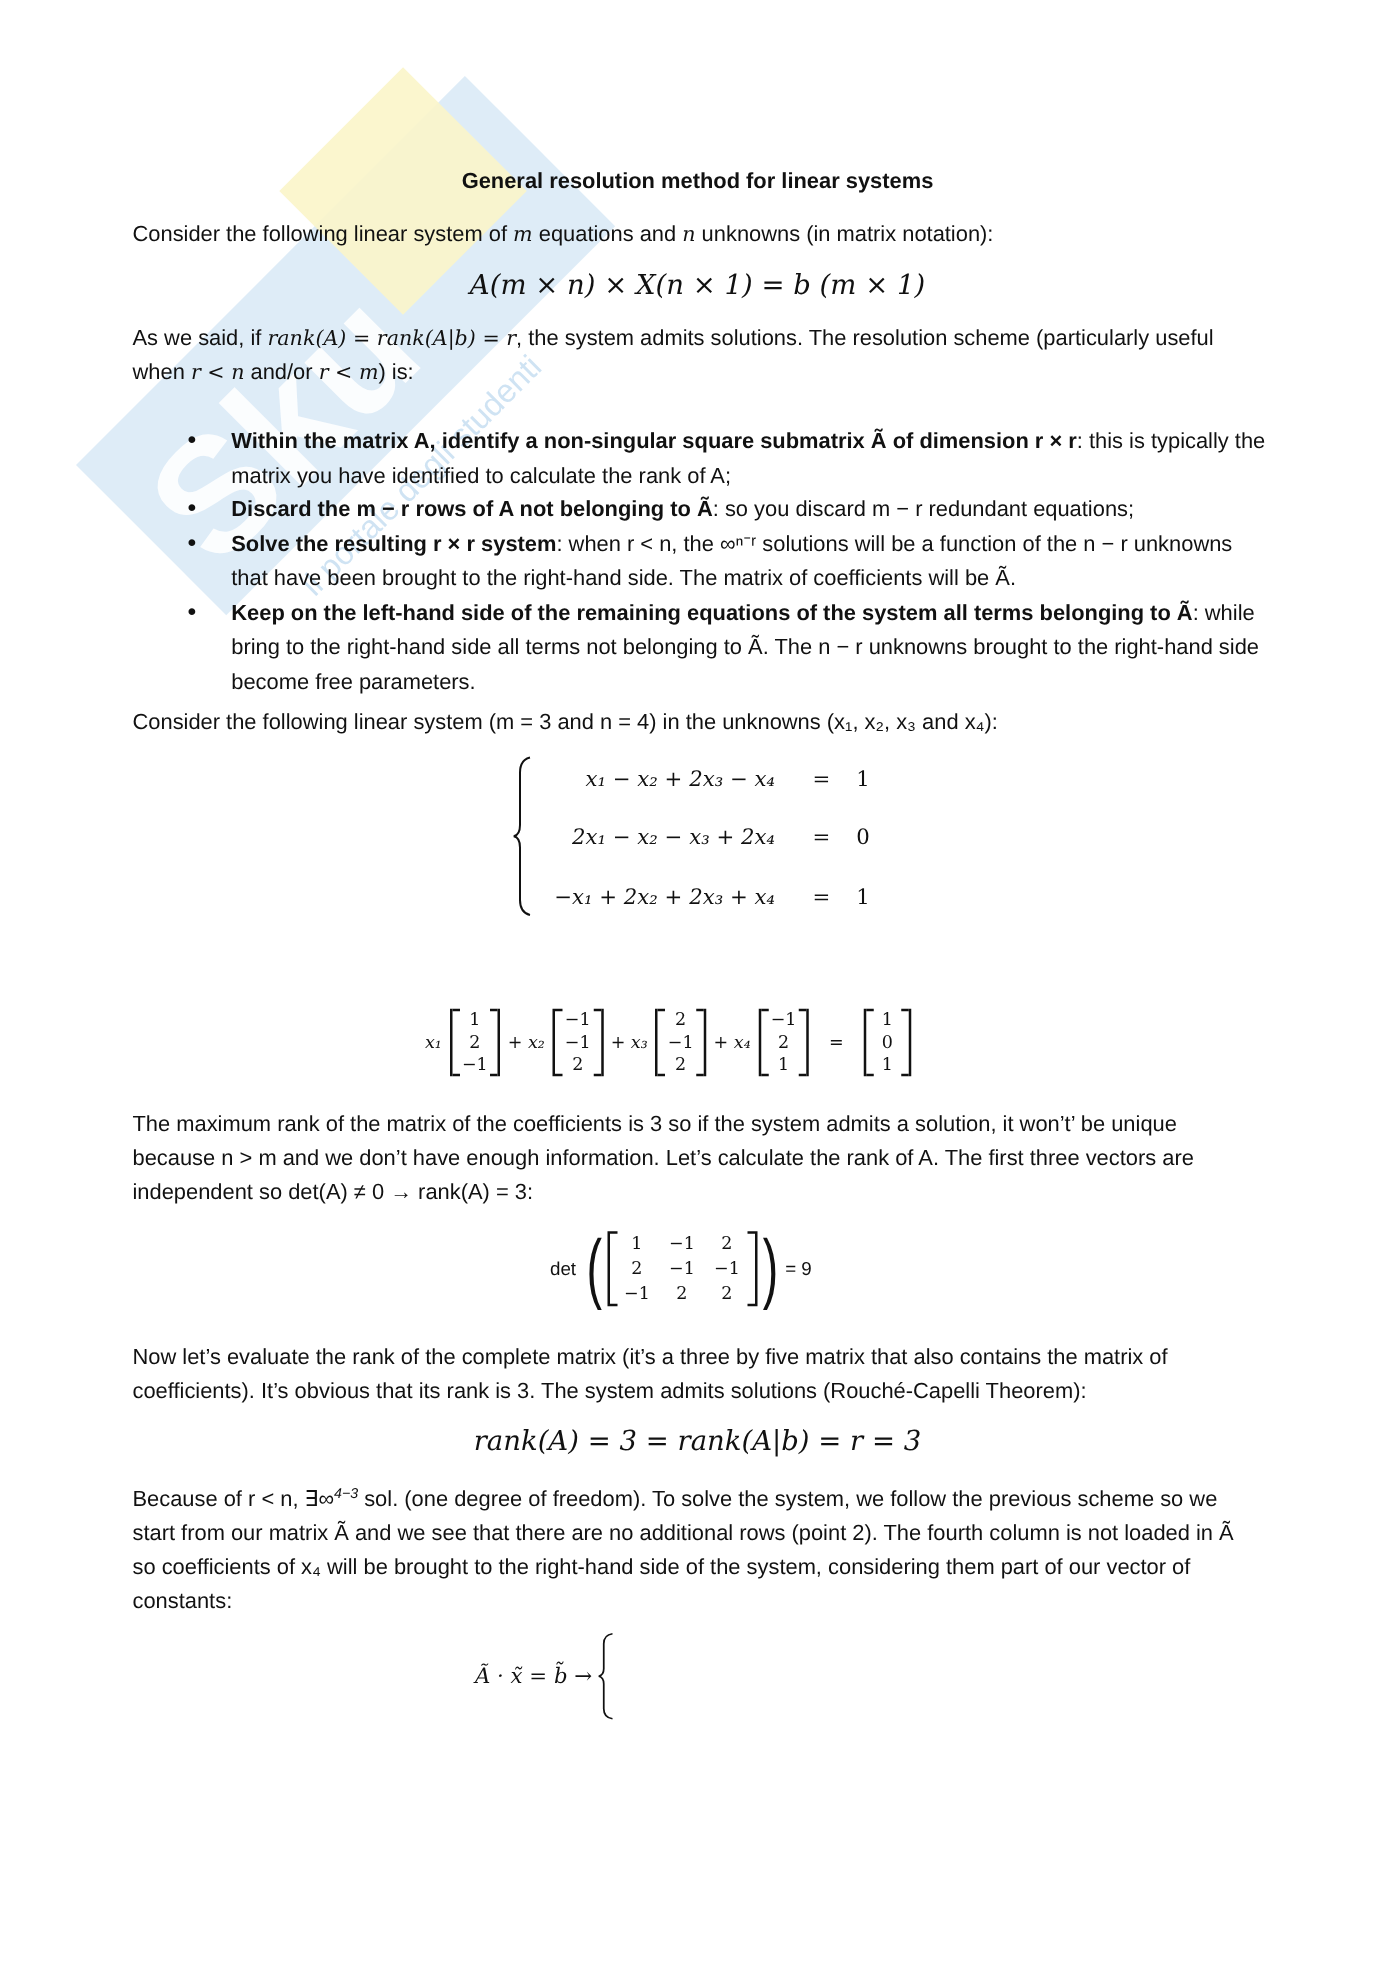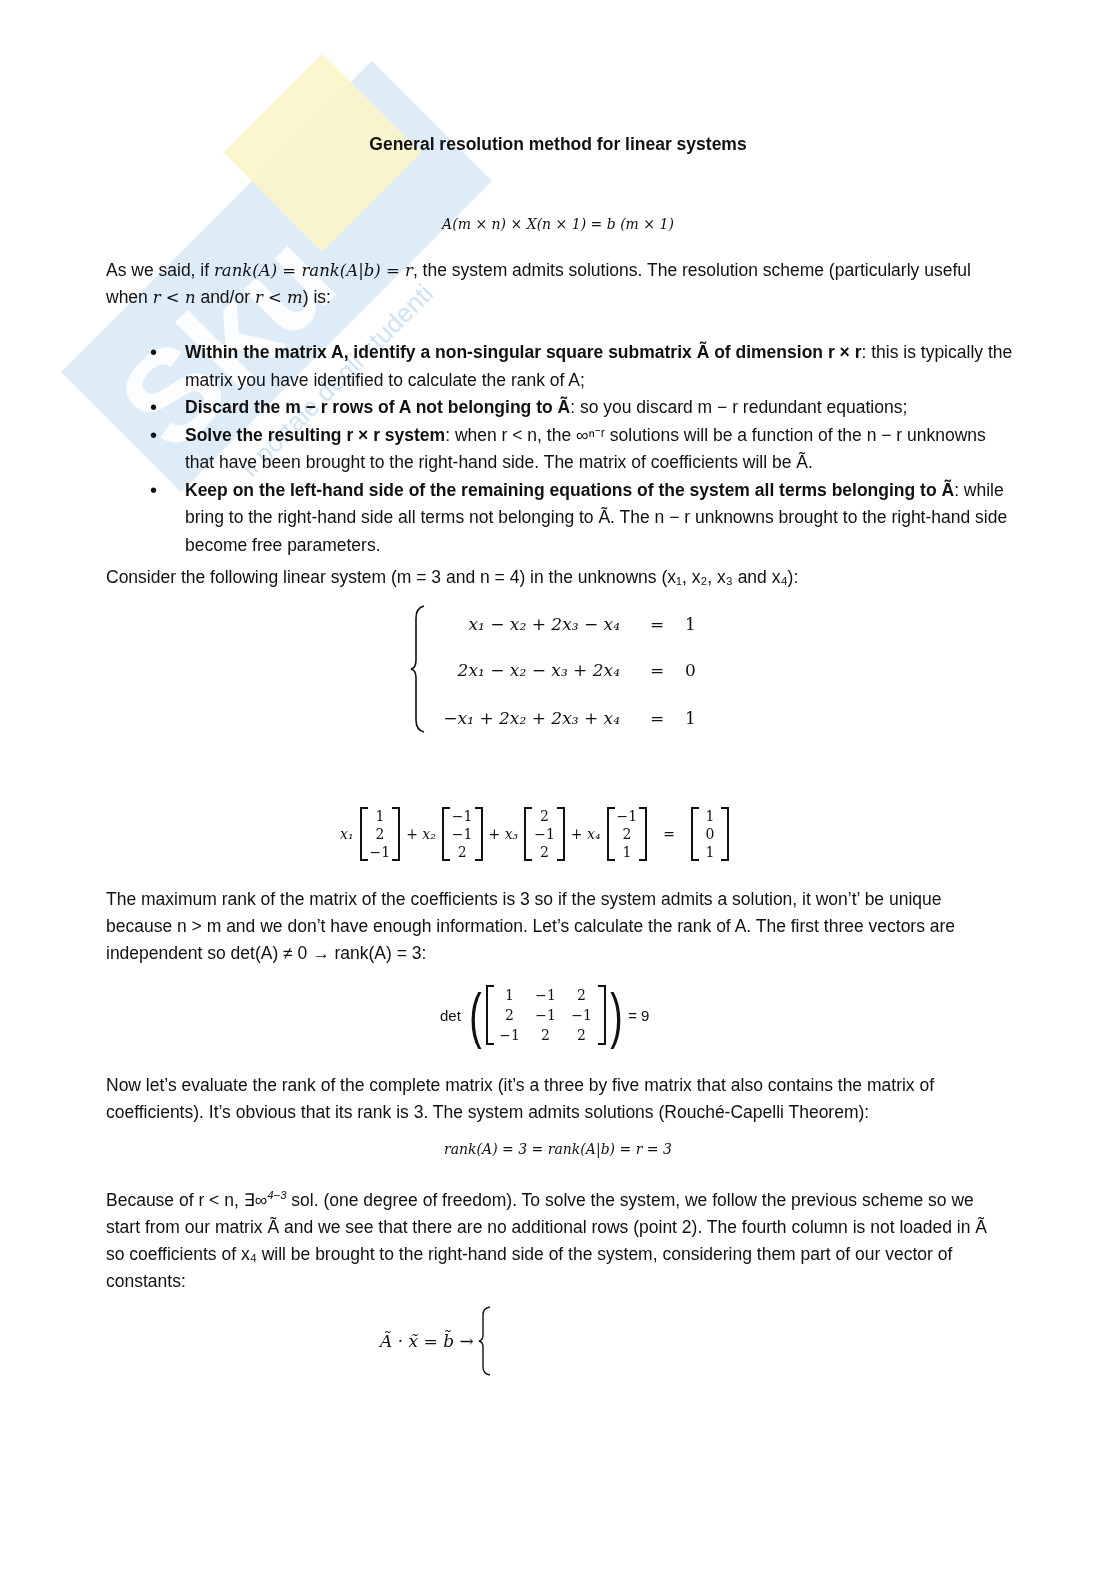--- a/index.html
+++ b/index.html
@@ -5,21 +5,21 @@
   html, body { margin:0; padding:0; background:#ffffff; }
   body { width:1116px; height:1579px; position:relative; overflow:hidden;
          font-family:"Liberation Sans", sans-serif; color:#111; }
   .wm { position:absolute; left:0; top:0; width:560px; height:560px; pointer-events:none; z-index:0; }
   .page { position:absolute; left:0; top:0; width:1116px; height:1579px; z-index:1;padding-left:16px; }
   .title { position:absolute; left:0; width:1116px; top:134px; text-align:center;
            font-weight:bold; font-size:17.5px; }
   .p { position:absolute; left:106px; width:900px; font-size:17.5px; line-height:27px; }
   .m { font-family:"DejaVu Serif", serif; font-style:italic; font-size:16.5px; }
   .center { position:absolute; left:0; width:1116px; text-align:center;
-            font-family:"DejaVu Serif", serif; font-size:14px; }
+            font-family:"DejaVu Serif", serif; font-size:22px; }
   ul.bullets { position:absolute; left:106px; top:327px; width:900px; margin:12px; padding:0; list-style:none; }
   ul.bullets li { position:relative; padding-left:67px; font-size:17.5px; line-height:27.5px; }
   ul.bullets li::before { content:"\2022"; position:absolute; left:32px; top:0; font-size:20px; }
   .b { font-weight:bold; }
   .sys { position:absolute; left:410px; top:604px; width:300px; height:130px; }
   .brace { position:absolute; left:0; top:0; width:18px; height:130px; }
   .eqrow { position:absolute; left:30px; width:260px; font-family:"DejaVu Serif", serif; font-size:17px; }
   .eqrow .lhs { position:absolute; right:80px; font-style:italic; white-space:nowrap; }
   .eqrow .eq { position:absolute; left:210px; }
   .eqrow .rhs { position:absolute; left:245px; }
@@ -56,20 +56,23 @@
     <rect x="330" y="150" width="140" height="140" fill="#fbf5c9" opacity="0.9"></rect>
     <text x="80" y="330" font-family="Liberation Sans, sans-serif" font-weight="bold" font-size="130" fill="#ffffff" opacity="0.9">Sku</text>
     <text x="120" y="400" font-family="Liberation Sans, sans-serif" font-size="26" fill="#cfe3f3">il portale degli studenti</text>
   </g>
 </svg>
 
 <div class="page">
 
   <div class="title">General resolution method for linear systems</div>
 
+  <div class="p" style="top:174px;">
+    <span>Consider the following linear system of </span><span class="m">m</span><span> equations and </span><span class="m">n</span><span> unknowns (in matrix notation):</span>
+  </div>
 
   <div class="center" style="top:216px; font-style:italic;">A(m × n) × X(n × 1) = b (m × 1)</div>
 
   <div class="p" style="top:257px;">
     <span>As we said, if </span><span class="m">rank(A) = rank(A|b) = r</span><span>, the system admits solutions. The resolution scheme (particularly useful when </span><span class="m">r &lt; n</span><span> and/or </span><span class="m">r &lt; m</span><span>) is:</span>
   </div>
 
   <ul class="bullets">
     <li><span class="b">Within the matrix A, identify a non-singular square submatrix Ã of dimension r × r</span><span>: this is typically the matrix you have identified to calculate the rank of A;</span></li>
     <li><span class="b">Discard the m − r rows of A not belonging to Ã</span><span>: so you discard m − r  redundant equations;</span></li>

